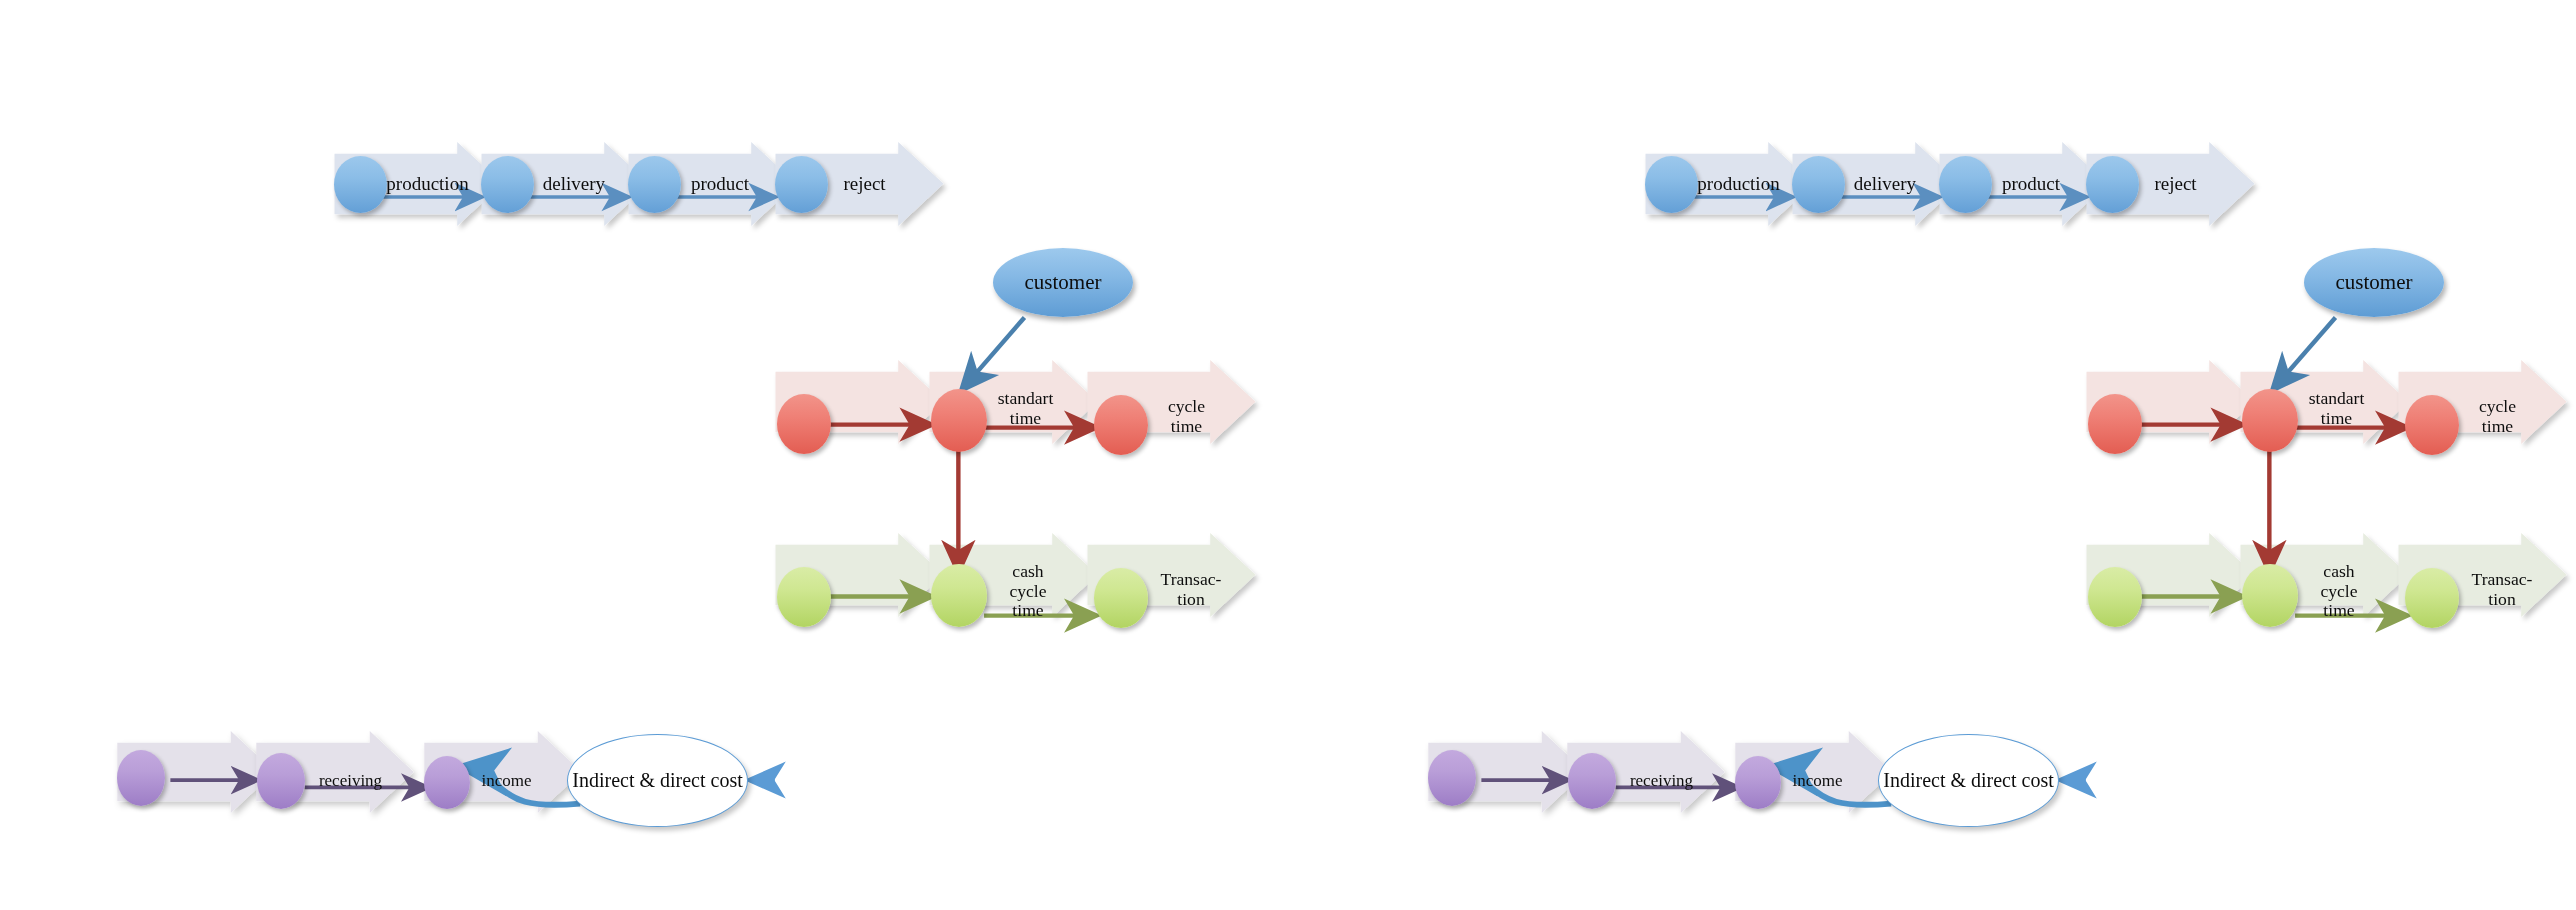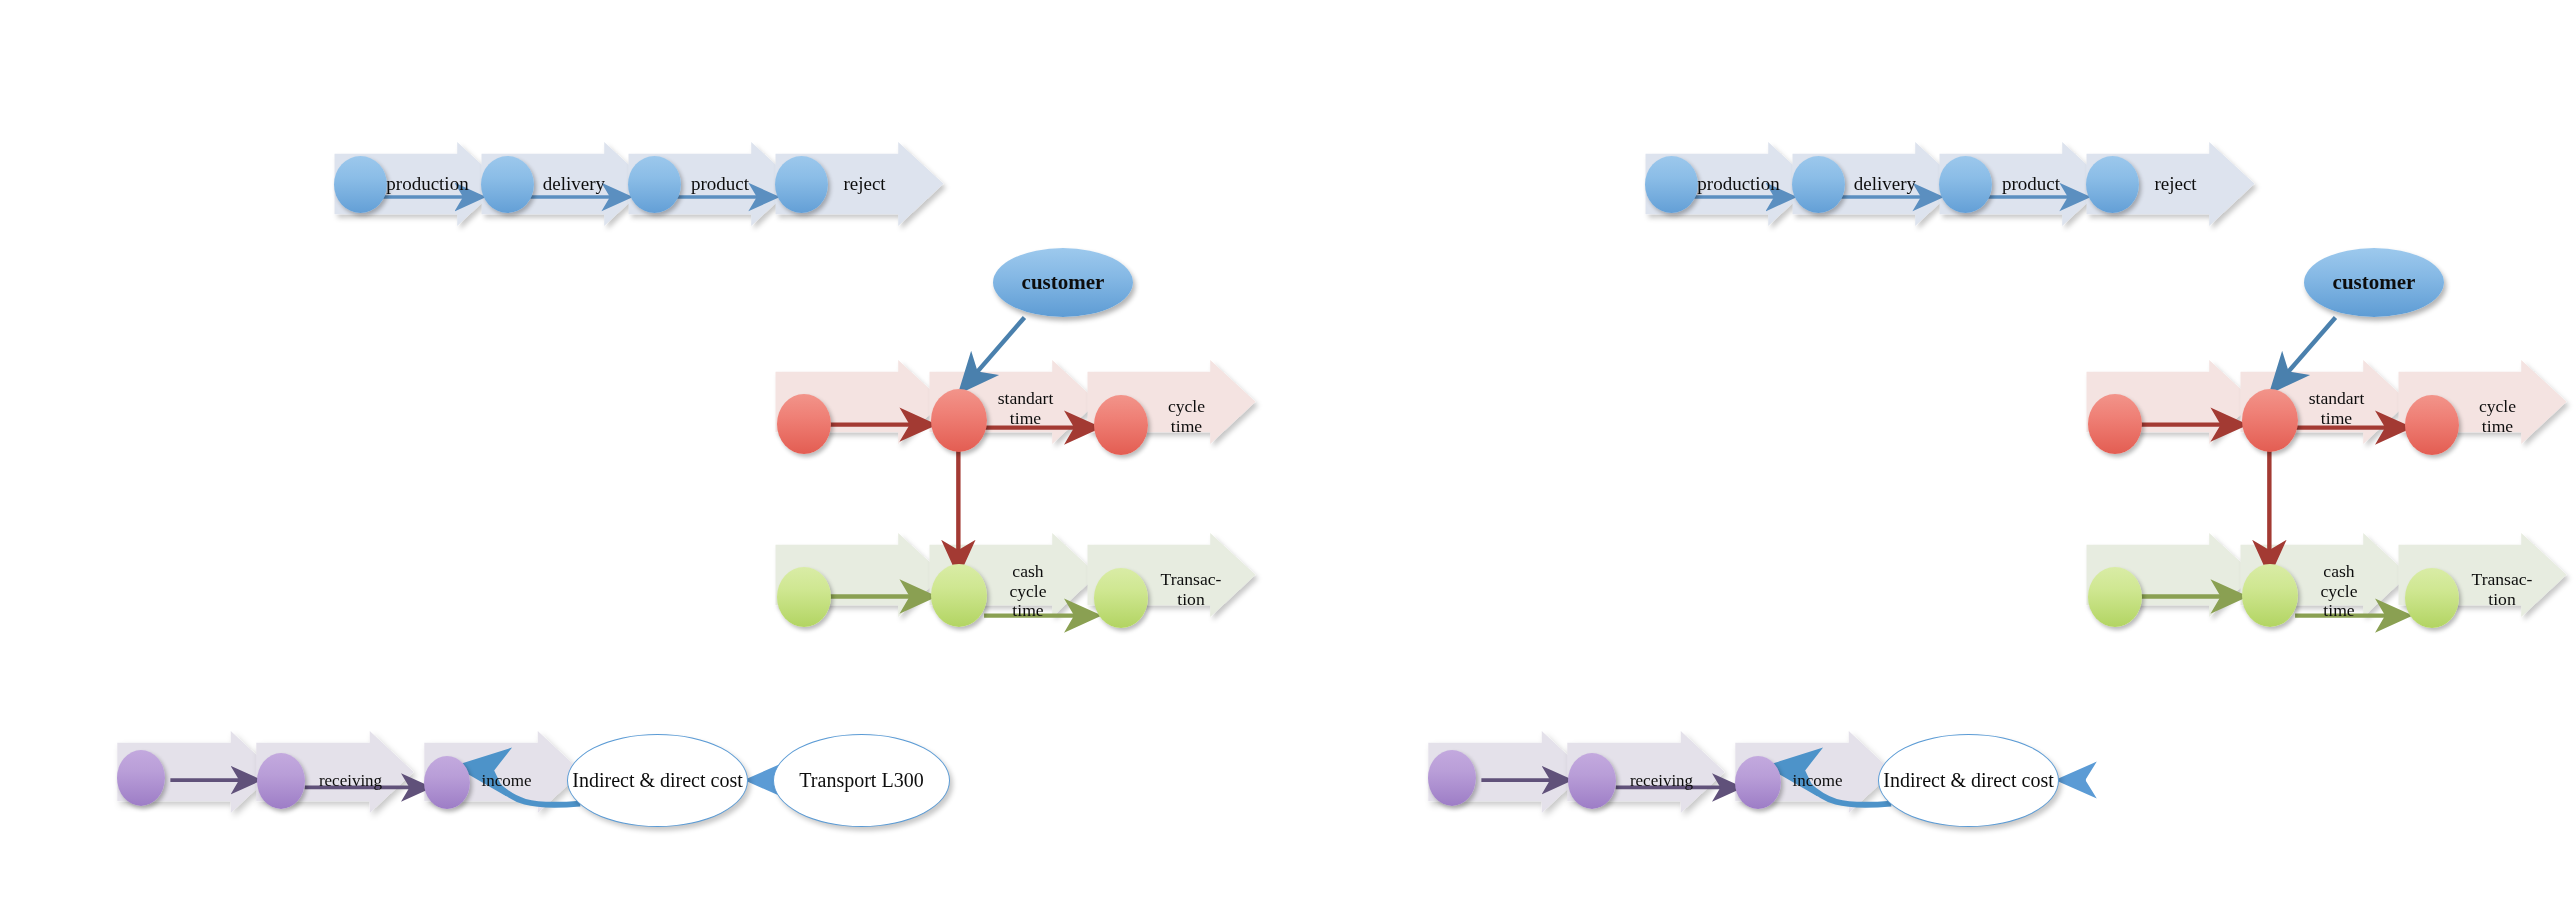--- a/index.html
+++ b/index.html
@@ -20,21 +20,21 @@
                box-shadow:2.2px 2.9px 4.4px rgba(0,0,0,0.28);}
   .node.green {background:linear-gradient(to bottom,#d9ecA6 0%,#cfe791 38%,#b2d462 100%);
                box-shadow:2.2px 2.9px 4.4px rgba(0,0,0,0.28);}
   .node.purple{background:linear-gradient(to bottom,#c3a9de 0%,#b99ed8 38%,#9d7dc6 100%);
                box-shadow:2.2px 2.9px 4.4px rgba(0,0,0,0.28);}
 
   
   .ellipse{position:absolute;border-radius:50%;display:flex;align-items:center;
            justify-content:center;text-align:center;line-height:1.18;}
   .ellipse.customer{background:linear-gradient(to bottom,#9dc9ed 0%,#86b9e5 40%,#5e9cd4 100%);
-                    box-shadow:2.2px 3.7px 5.1px rgba(0,0,0,0.3);color:#0d0d0d;font-weight:bold;}
+                    box-shadow:2.2px 3.7px 5.1px rgba(0,0,0,0.3);color:#0d0d0d;}
   .ellipse.outline{background:#ffffff;border:1.1px solid #5b9bd5;
                    box-shadow:2.9px 3.7px 5.1px rgba(0,0,0,0.22);color:#0d0d0d;}
 
   
   .lbl{position:absolute;color:#0d0d0d;text-align:center;line-height:1.12;
        white-space:pre-line;}
 
   
   .conn{position:absolute;left:0;top:0;width:1175px;height:911px;pointer-events:none;}
 </style>
@@ -199,22 +199,20 @@
 
     <div class="node purple" style="left:117px;top:750px;width:48px;height:56px;"></div>
     <div class="node purple" style="left:257px;top:753px;width:48px;height:56px;"></div>
     <div class="node purple" style="left:424px;top:756px;width:46px;height:53px;"></div>
 
     <div class="lbl" style="left:307px;top:771px;width:87px;font-size:17px;">receiving</div>
     <div class="lbl" style="left:470px;top:771px;width:73px;font-size:17px;">income</div>
 
     <div class="ellipse outline" style="left:567px;top:734px;width:179px;height:91px;font-size:20px;">Indirect &amp;
 direct cost</div>
-    <div class="ellipse outline" style="left:773px;top:734px;width:175px;height:91px;font-size:20px;">Transport
-L300</div>
   </div>
 
   <div class="panel" style="left:1311px;">
 
     <div class="barrow" style="left:334px;top:142px;">
       <svg width="169" height="84" viewBox="0 0 230 115">
         <defs>
             <filter id="sh-r" x="-20%" y="-20%" width="160%" height="160%">
           <feDropShadow dx="4" dy="5" stdDeviation="4" flood-color="#000" flood-opacity="0.22"></feDropShadow>
             </filter>

